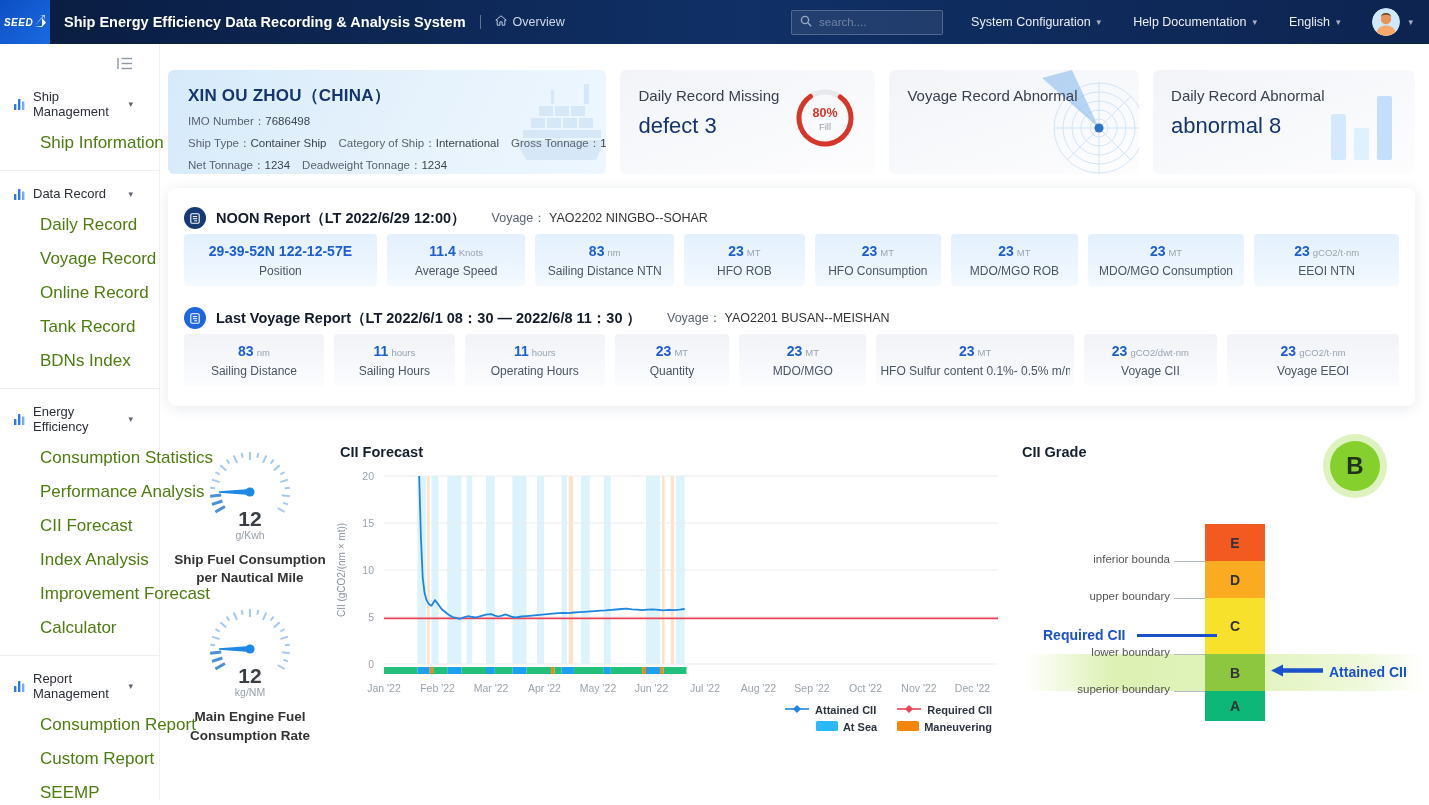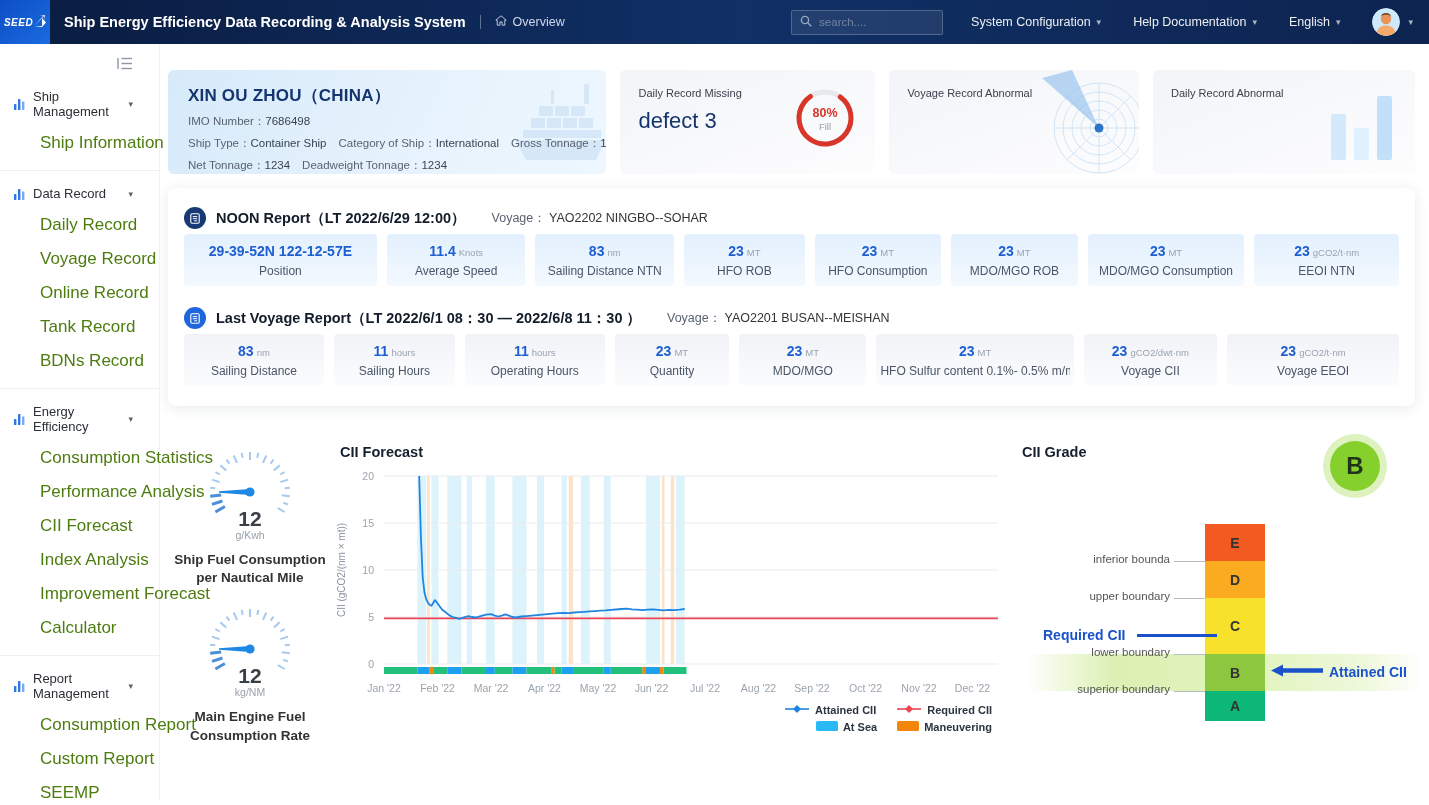--- a/index.html
+++ b/index.html
@@ -47,21 +47,21 @@
     border-radius:6px;padding:14px 20px;position:relative;overflow:hidden;}
   .ship-name{font-size:17px;font-weight:bold;color:#14356f;letter-spacing:.2px;position:relative;z-index:1;}
   .ship-line{font-size:11.5px;color:#4a5160;margin-top:7px;display:flex;gap:12px;
     white-space:nowrap;position:relative;z-index:1;}
   .f-label{color:#5a6372;} .f-val{color:#3c4452;}
   .ship-mark{position:absolute;right:0;bottom:0;opacity:.55;}
 
   .status-card{background:linear-gradient(160deg,#f2f4f8,#fdfdfe);border-radius:6px;
     padding:17px 18px;position:relative;overflow:hidden;}
   .sc2{flex:250;} .sc3{flex:244;} .sc4{flex:258;}
-  .sc-title{font-size:11px;color:#39404d;position:relative;z-index:1;}
+  .sc-title{font-size:15px;color:#39404d;position:relative;z-index:1;}
   .sc-value{font-size:22px;font-weight:normal;color:#15356e;margin-top:9px;position:relative;z-index:1;}
   .ring{position:absolute;right:18px;top:16px;}
   .deco{position:absolute;right:0;top:0;bottom:0;}
 
   
   .report-card{margin:14px 14px 0 8px;background:#fff;border-radius:8px;
     box-shadow:0 2px 14px rgba(20,45,90,.10);padding:18px 16px 20px;}
   .sec-head{display:flex;align-items:center;height:24px;}
   .sec-head.second{margin-top:20px;}
   .rpt-ic{width:22px;height:22px;border-radius:50%;display:flex;align-items:center;
@@ -209,21 +209,21 @@
             </svg>
           </span>
           <span class="sb-label">Data Record</span>
           <span class="sb-caret">▾</span>
         </div>
         <div class="sb-items">
           <div class="sb-item">Daily Record</div>
           <div class="sb-item">Voyage Record</div>
           <div class="sb-item">Online  Record</div>
           <div class="sb-item">Tank Record</div>
-          <div class="sb-item">BDNs Record</div>
+          <div class="sb-item">BDNs Index</div>
         </div>
       </div>
       <div class="sb-group">
         <div class="sb-head">
           <span class="bars-icon">
             <svg width="11" height="12" viewBox="0 0 11 12">
               <rect x="0" y="6" width="2.4" height="6" rx="0.5" fill="#2e77e5"></rect>
               <rect x="4" y="1" width="2.4" height="11" rx="0.5" fill="#2e77e5"></rect>
               <rect x="8" y="3.5" width="2.4" height="8.5" rx="0.5" fill="#7aa9ee"></rect>
             </svg>
@@ -328,20 +328,21 @@
               <line x1="127" y1="26" x2="63" y2="90"></line>
           </g>
           <polygon points="95,58 38,8 68,0" fill="#8cbcec" opacity=".6"></polygon>
           <circle cx="95" cy="58" r="4.5" fill="#2e75c8"></circle>
         </svg>
       </div>
     </div>
 
     <div class="status-card sc4">
       <div class="sc-title">Daily Record  Abnormal</div>
+      <div class="sc-value">abnormal 8</div>
       <div class="deco" style="display:flex;align-items:flex-end;padding:0 18px 14px 0;">
         <svg width="66" height="72" viewBox="0 0 66 72">
           <rect x="0" y="26" width="15" height="46" rx="2" fill="#cfe7fb" opacity=".9"></rect>
           <rect x="23" y="40" width="15" height="32" rx="2" fill="#dceffd" opacity=".9"></rect>
           <rect x="46" y="8" width="15" height="64" rx="2" fill="#c2e0fa"></rect>
         </svg>
       </div>
     </div>
   </div>
 

